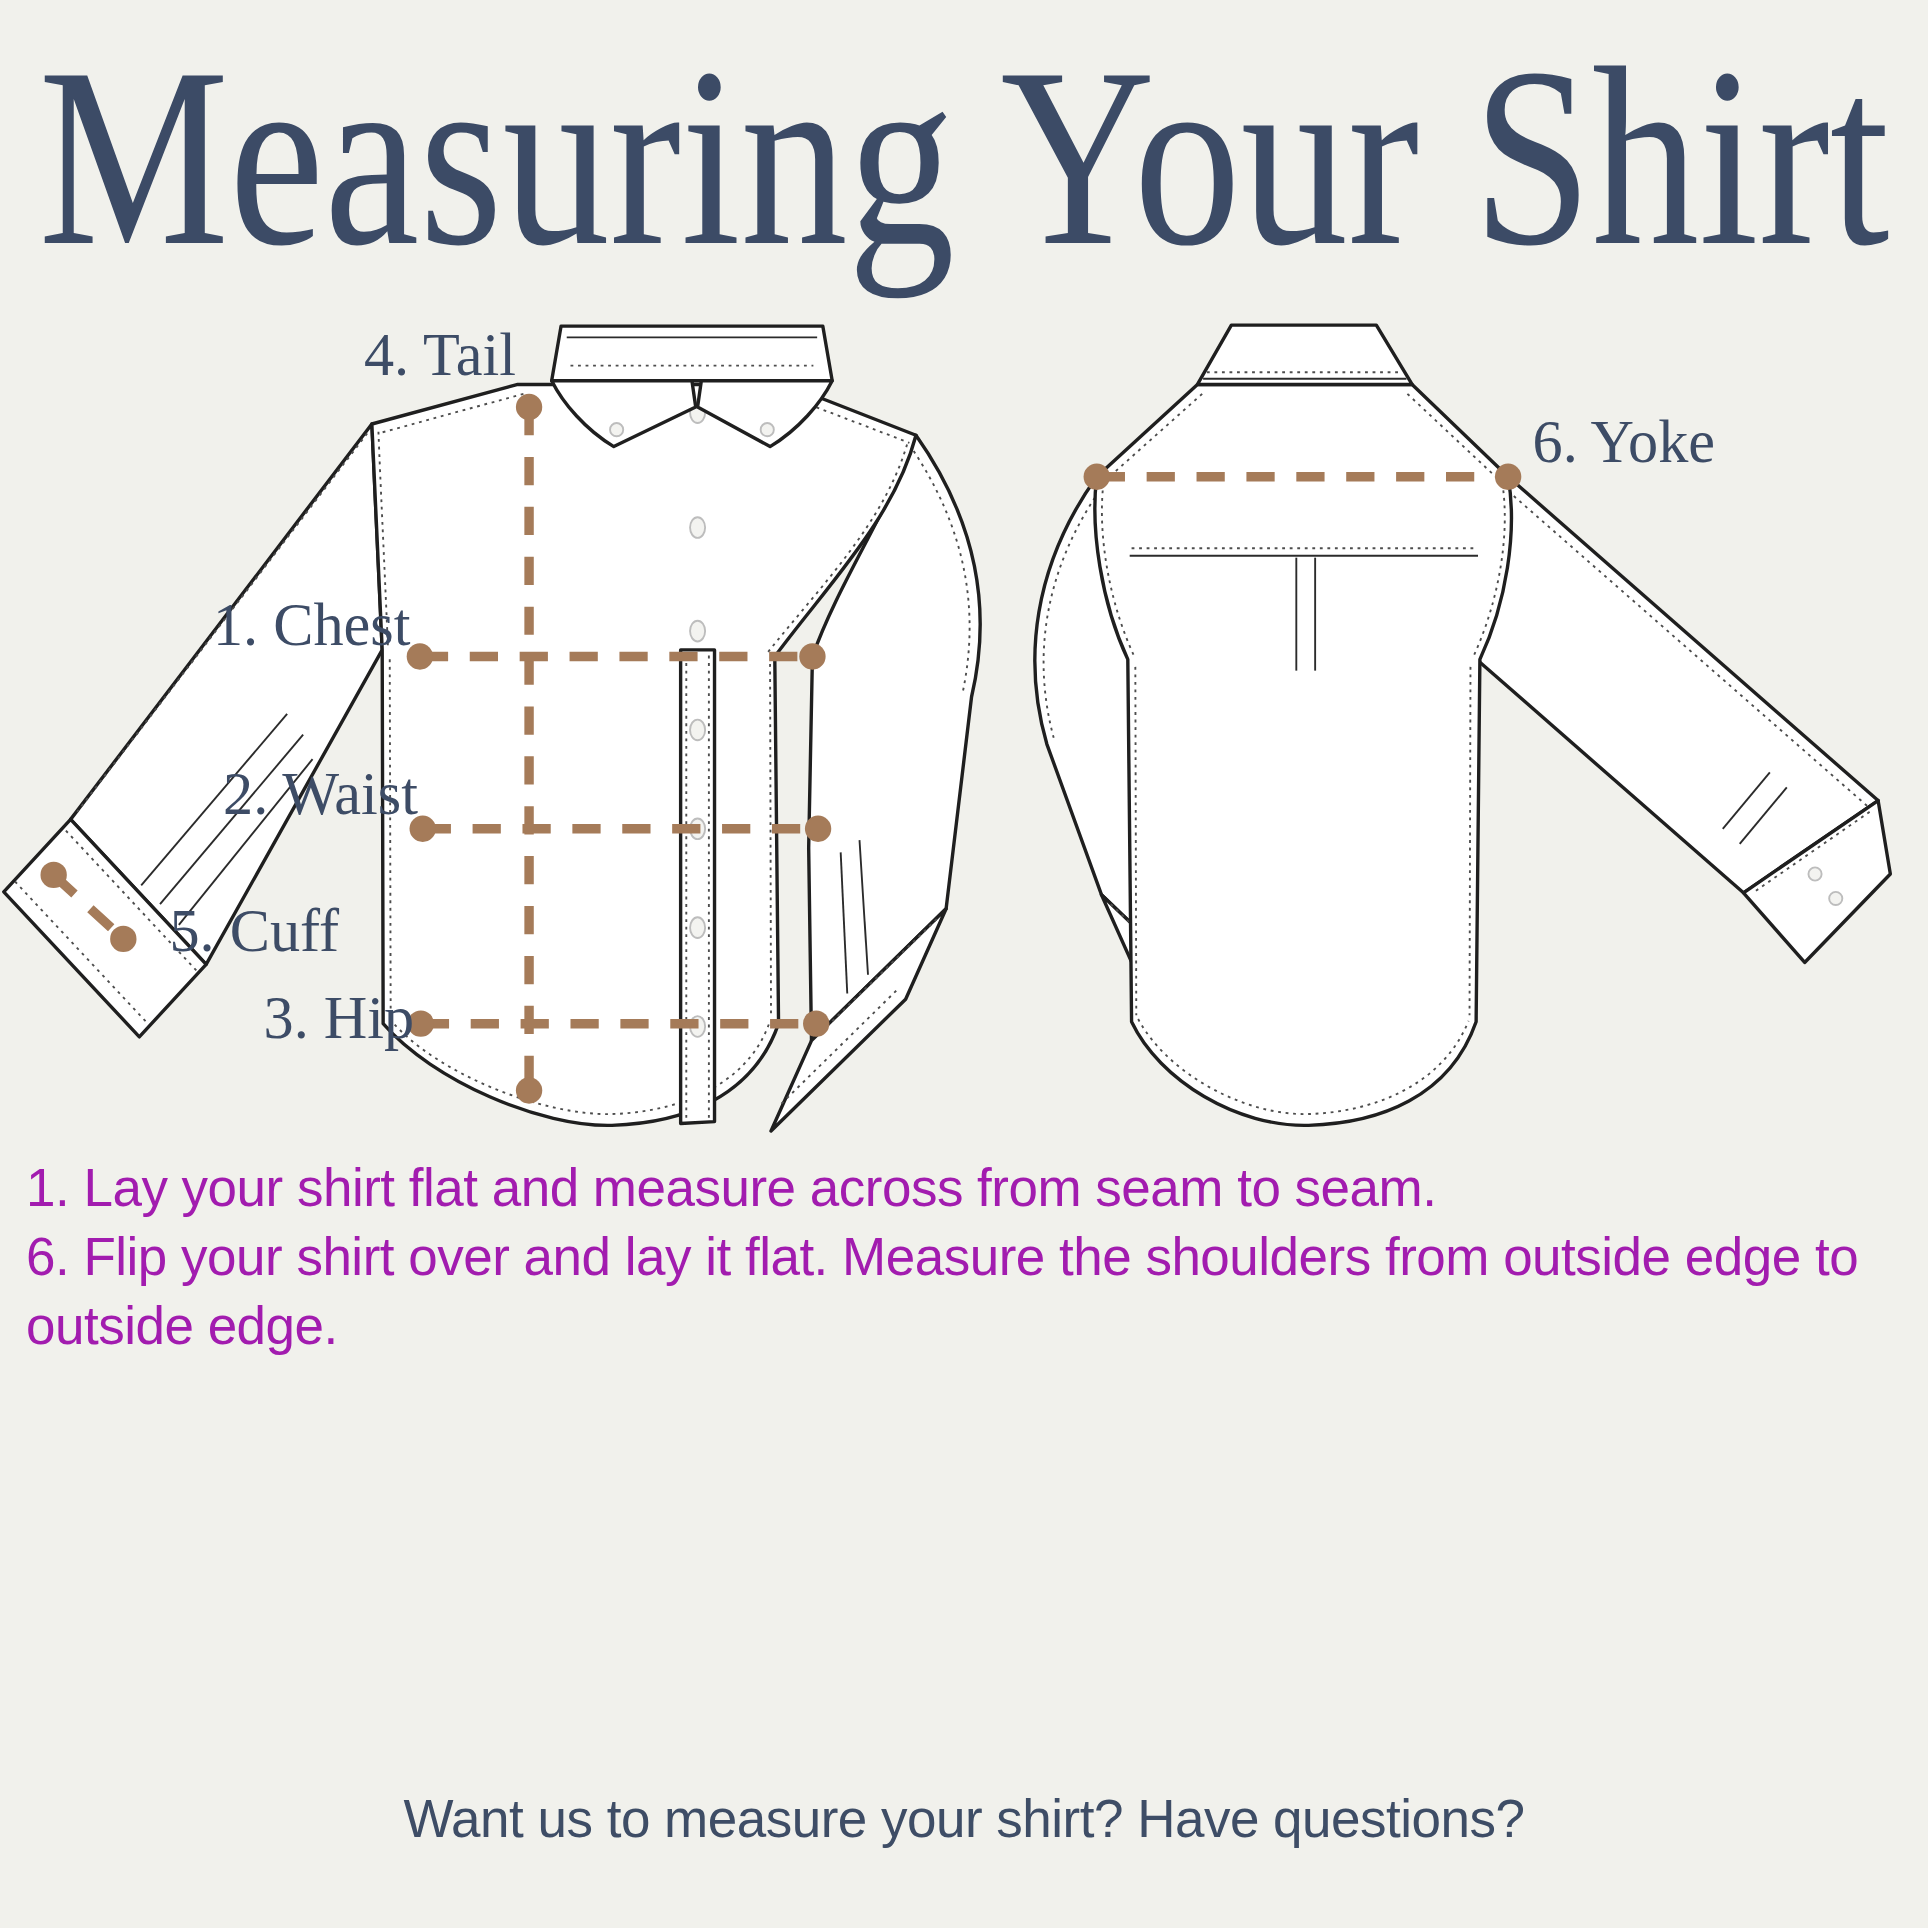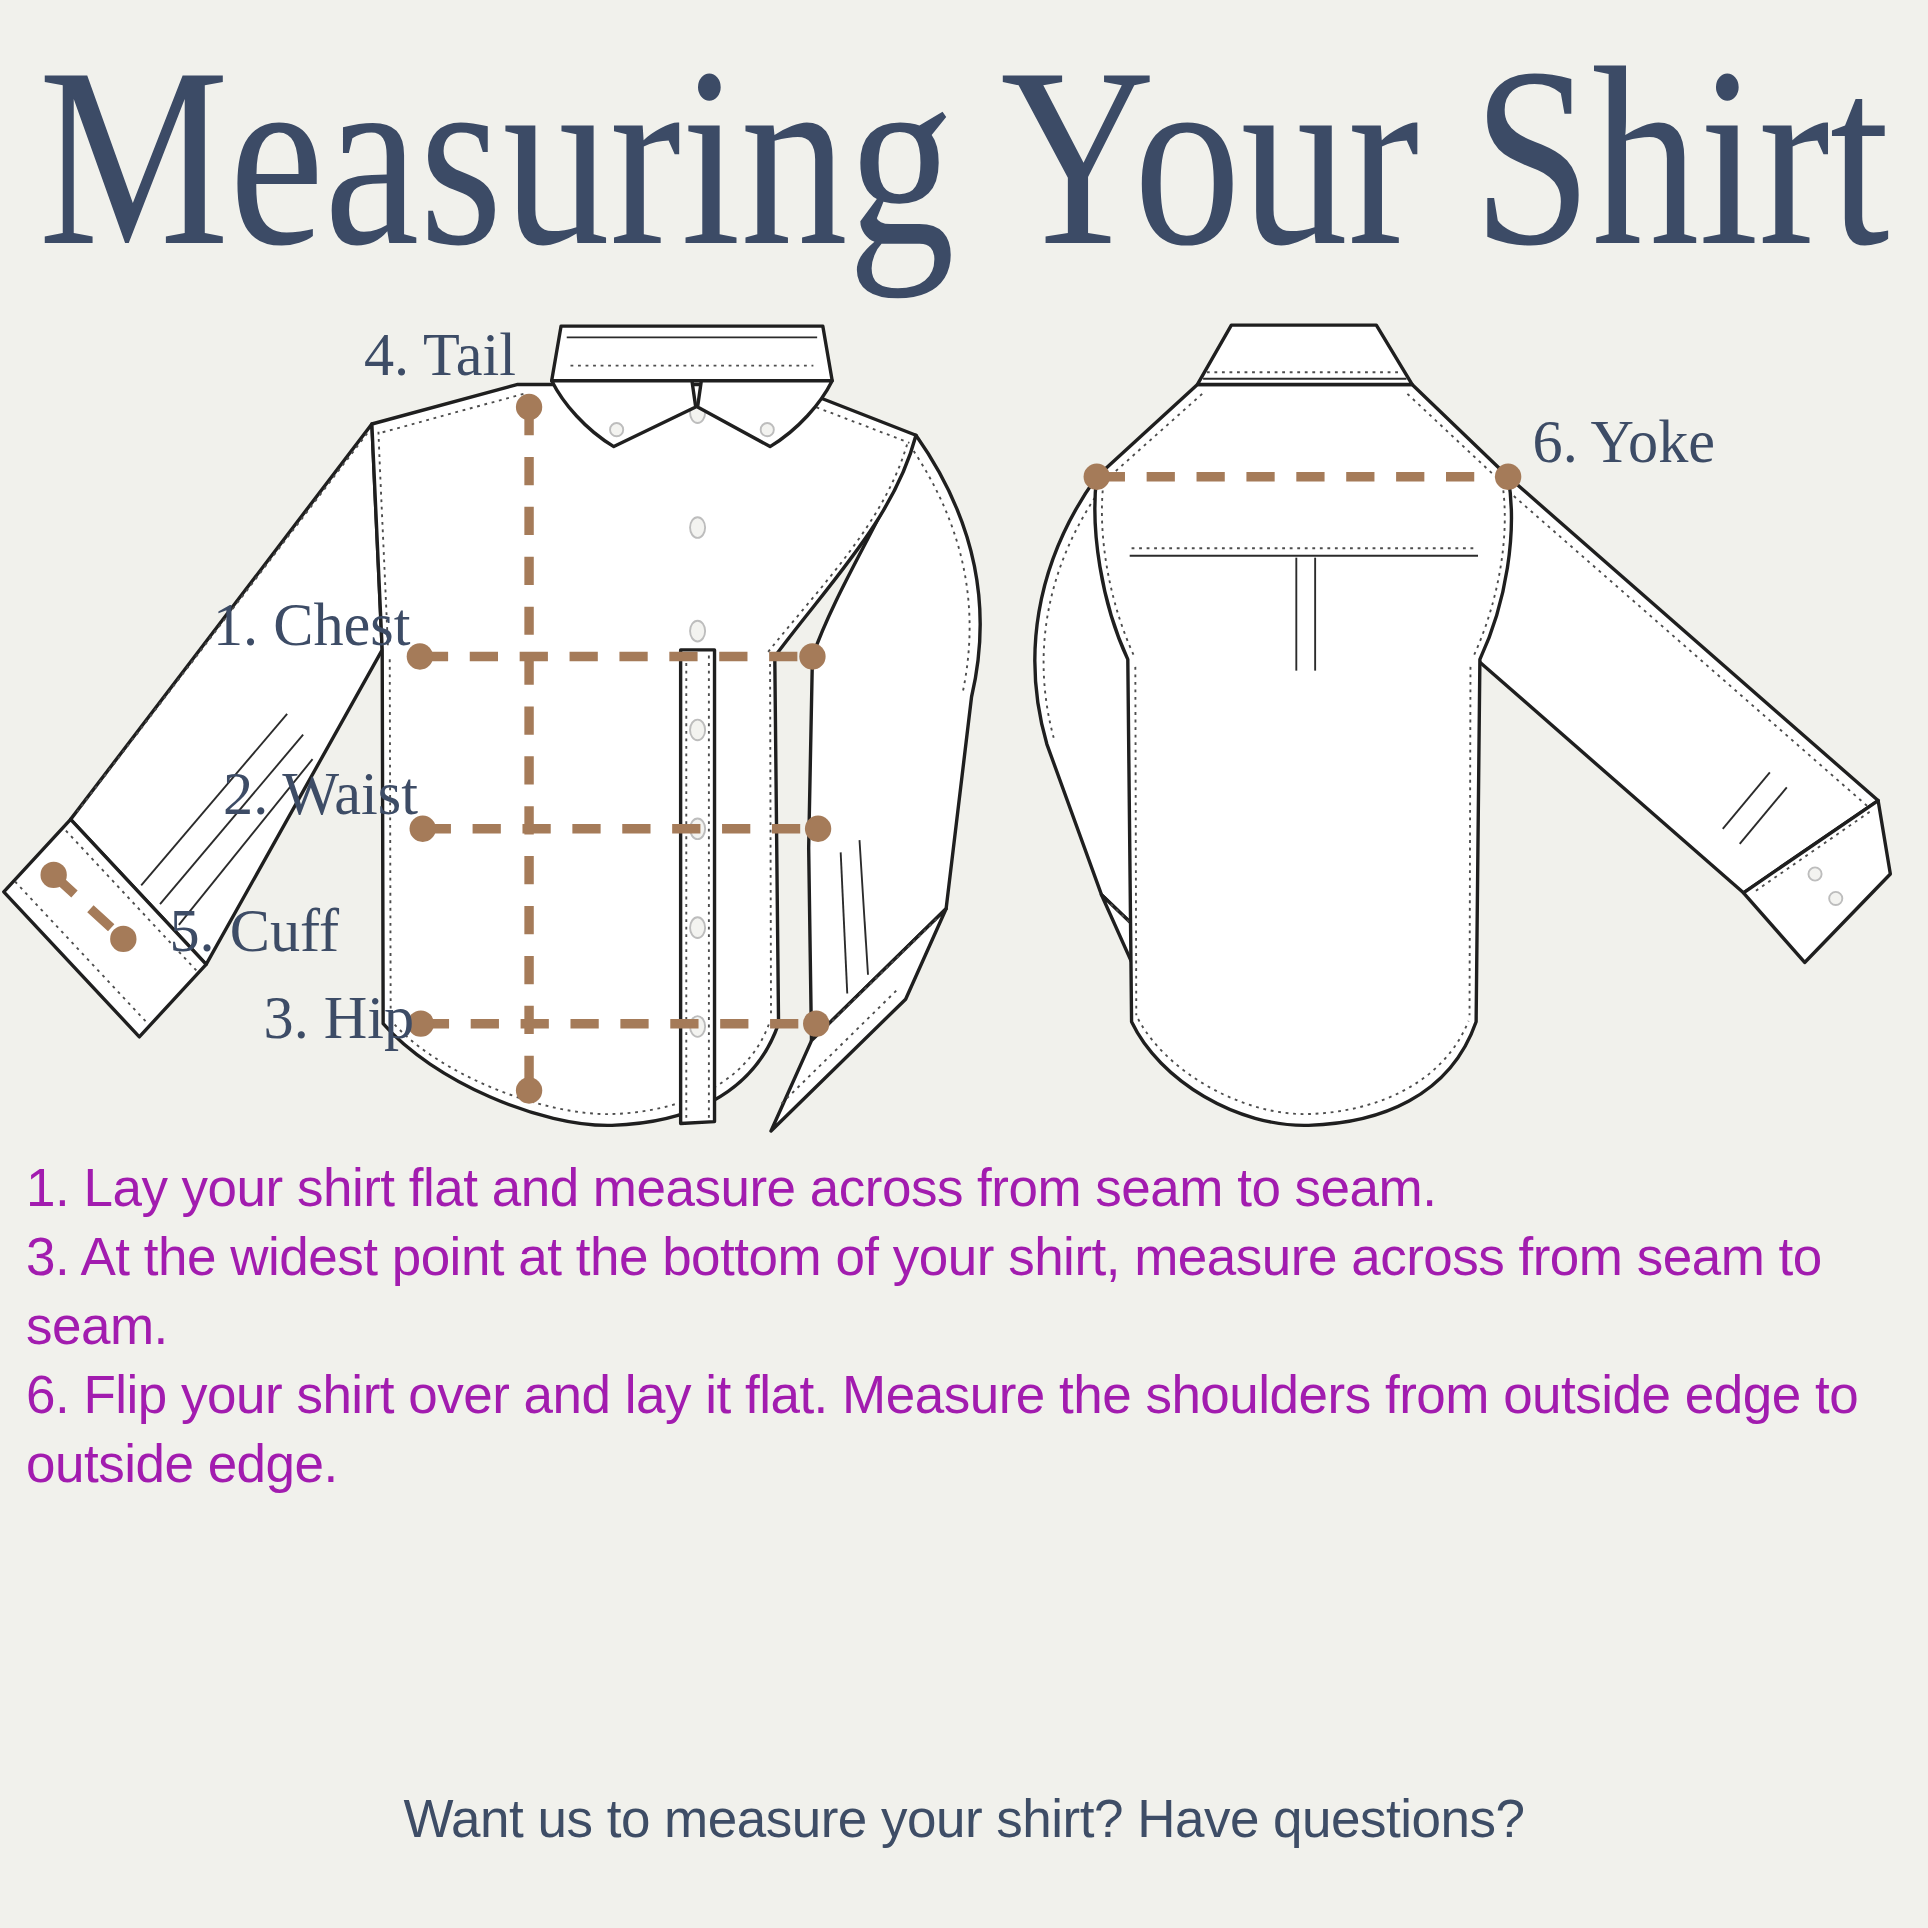--- a/index.html
+++ b/index.html
@@ -213,20 +213,19 @@
     <text class="shirt-label" x="436" y="425" text-anchor="end">1. Chest</text>
     <text class="shirt-label" x="444" y="604" text-anchor="end">2. Waist</text>
     <text class="shirt-label" x="180" y="750" text-anchor="start">5. Cuff</text>
     <text class="shirt-label" x="440" y="842" text-anchor="end">3. Hip</text>
     <text class="shirt-label" x="1628" y="230" text-anchor="start">6. Yoke</text>
   </g>
 </svg>
 
 <div id="instructions" class="abs">
   <p>1. Lay your shirt flat and measure across from seam to seam.</p>
-  <p>3. At the widest point at the bottom of your shirt, measure across from seam to seam.</p>
   <p>6. Flip your shirt over and lay it flat. Measure the shoulders from outside edge to outside edge.</p>
 </div>
 
 <div id="footer" class="abs">
   <div>Want us to measure your shirt? Have questions?</div>
 </div>
 
 
 </body></html>

